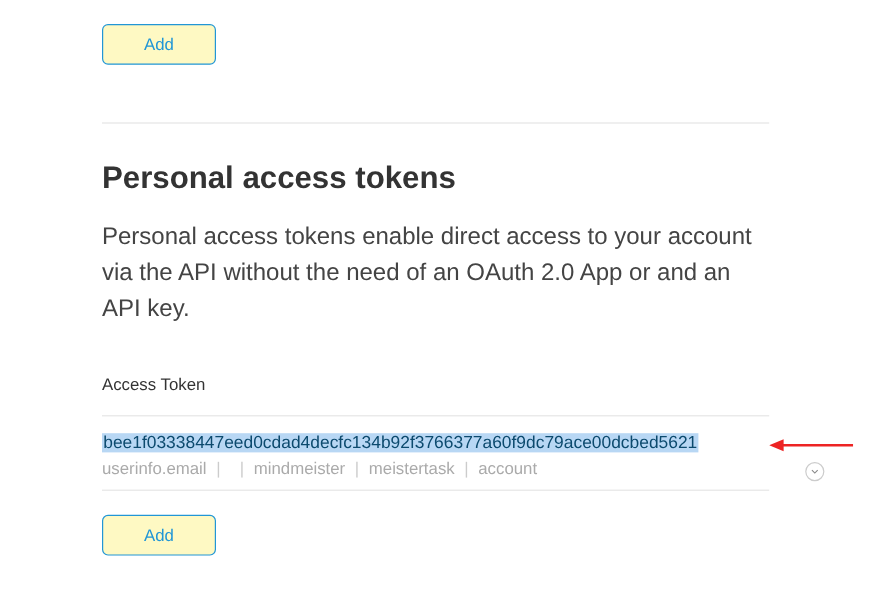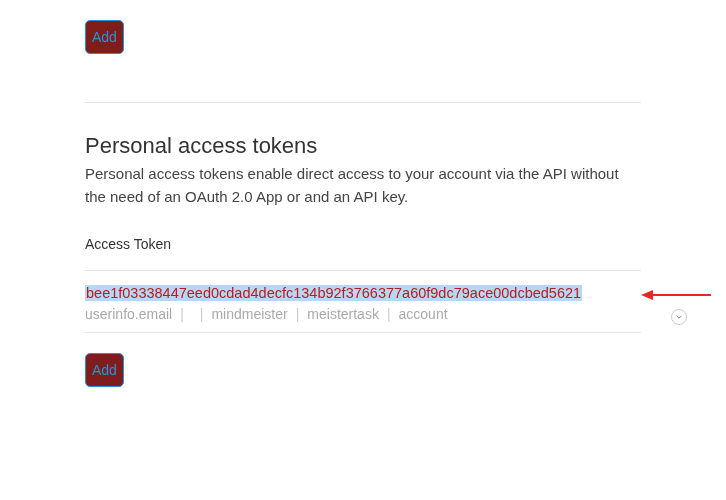--- a/index.html
+++ b/index.html
@@ -12,43 +12,43 @@
       background: #fff;
       width: 726px;
       height: 500px;
       padding: 20px 85px 20px 85px;
       color: #333;
     }
     .add-btn {
       display: inline-block;
       border: 1px solid #2196d6;
       color: #2196d6;
-      background: #7f1d1d;
+      background: #fef9c3;
       border-radius: 5px;
-      padding: 8px 6px;
+      padding: 8px 34px;
       font-size: 14px;
       font-weight: 500;
       cursor: pointer;
     }
     .divider {
       border: none;
       border-top: 1px solid #e5e5e5;
       margin: 48px 0 30px 0;
     }
     .section-title {
-      font-size: 22px;
-      font-weight: 400;
+      font-size: 26px;
+      font-weight: 700;
       color: #333;
-      margin-bottom: 4px;
+      margin-bottom: 18px;
     }
     .section-description {
-      font-size: 15px;
+      font-size: 20px;
       color: #444;
       line-height: 1.5;
-      margin-bottom: 28px;
+      margin-bottom: 40px;
     }
     .label {
       font-size: 14px;
       color: #333;
       margin-bottom: 4px;
       margin-top: 23px;
     }
     .token-block {
       border-top: 1px solid #e5e5e5;
       border-bottom: 1px solid #e5e5e5;
@@ -60,21 +60,21 @@
     .token-row {
       display: flex;
       align-items: flex-start;
       position: relative;
     }
     .token-text-area {
       flex: 1;
     }
     .token-value {
       font-size: 14.5px;
-      color: #b91c1c;
+      color: #0c4a6e;
       background: #b8d7f4;
       display: inline;
       line-height: 1.4;
       padding: 0 1px;
     }
     .scopes {
       display: flex;
       flex-wrap: wrap;
       align-items: flex-end;
       margin-top: 3px;

